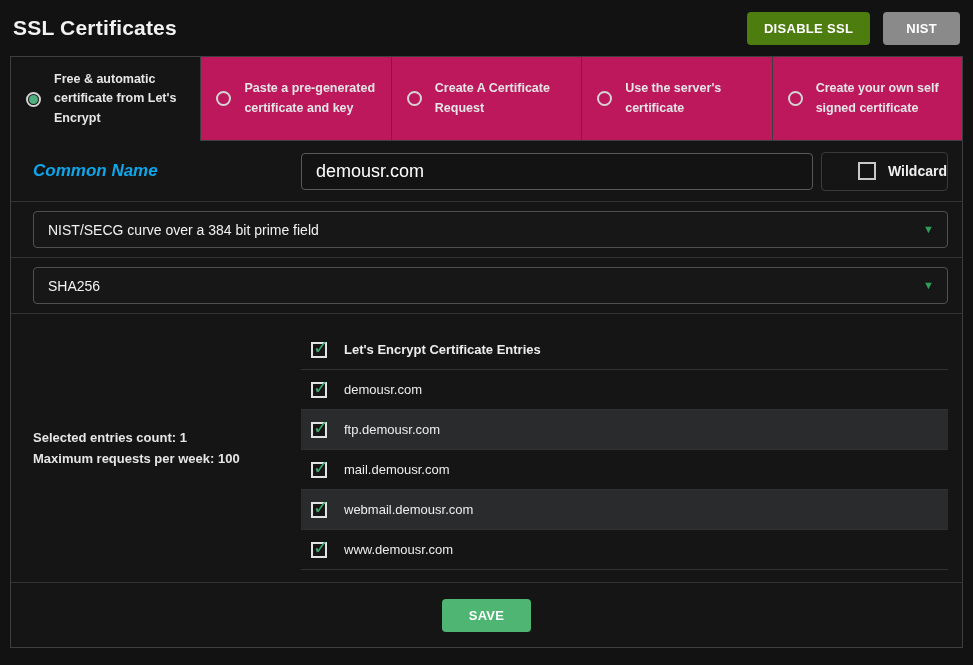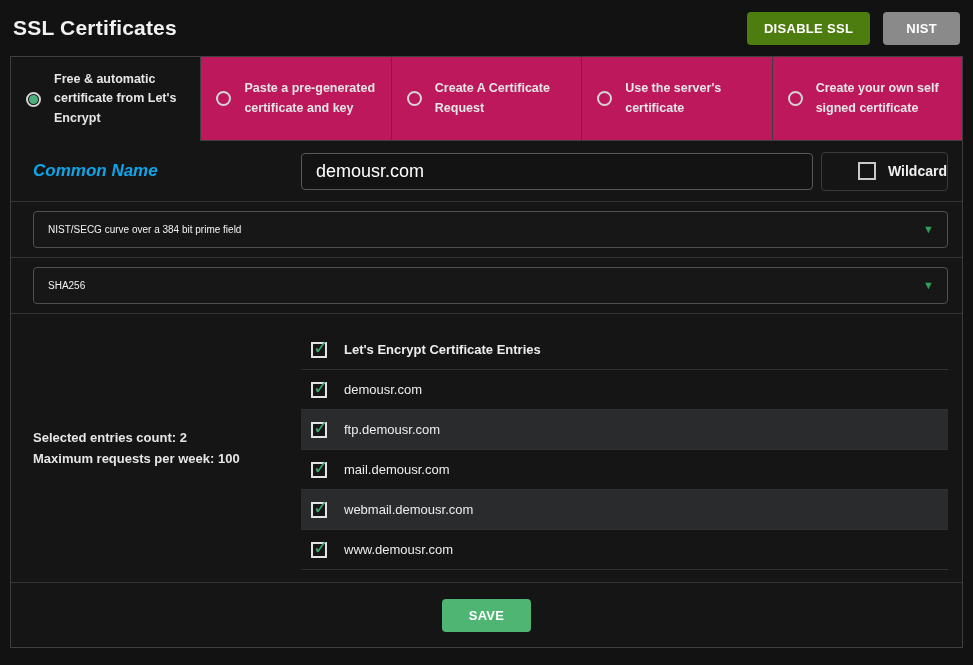--- a/index.html
+++ b/index.html
@@ -135,21 +135,21 @@
     flex: 1;
     height: 37px;
     background: #171717;
     border: 1px solid #505050;
     border-radius: 4px;
     display: flex;
     align-items: center;
     padding: 0 13px 0 14px;
     cursor: pointer;
   }
-  .select-value { font-size: 10px; color: #f2f2f2; }
+  .select-value { font-size: 14px; color: #f2f2f2; }
   .select-arrow {
     margin-left: auto;
     color: #2f9e5b;
     font-size: 11px;
     line-height: 1;
   }
 
   
   .entries-row {
     display: flex;
@@ -272,21 +272,21 @@
 
   <div class="form-row row-select">
     <div class="select-box">
       <span class="select-value">SHA256</span>
       <span class="select-arrow">▼</span>
     </div>
   </div>
 
   <div class="entries-row">
     <div class="entries-info">
-      <div>Selected entries count: 2</div>
+      <div>Selected entries count: 1</div>
       <div>Maximum requests per week: 100</div>
     </div>
     <div class="entries-list">
         <div class="entry-row hdr">
           <span class="checkbox">
             <span class="tick">✓</span>
           </span>
           <span class="entry-label">Let's Encrypt Certificate Entries</span>
         </div>
         <div class="entry-row">

